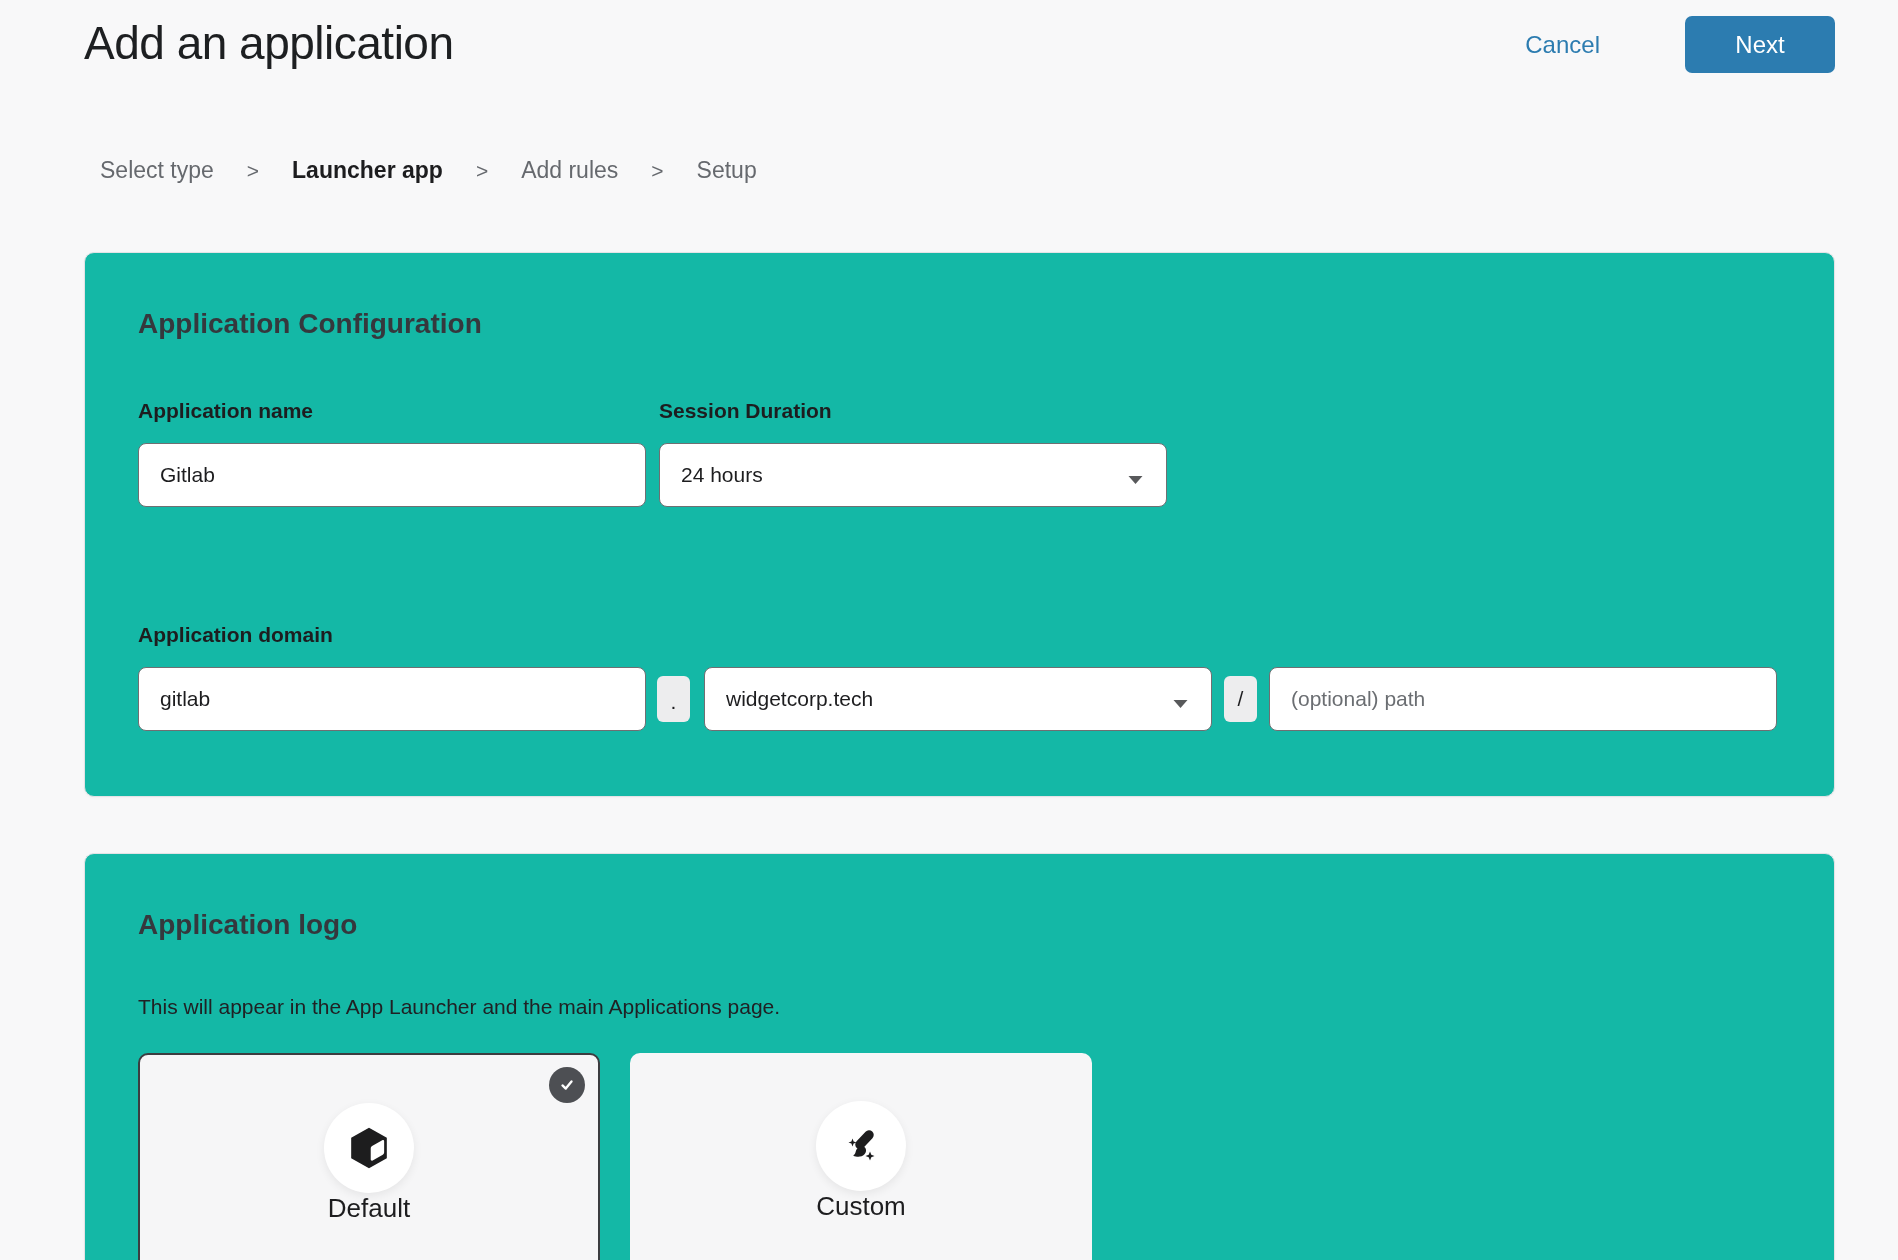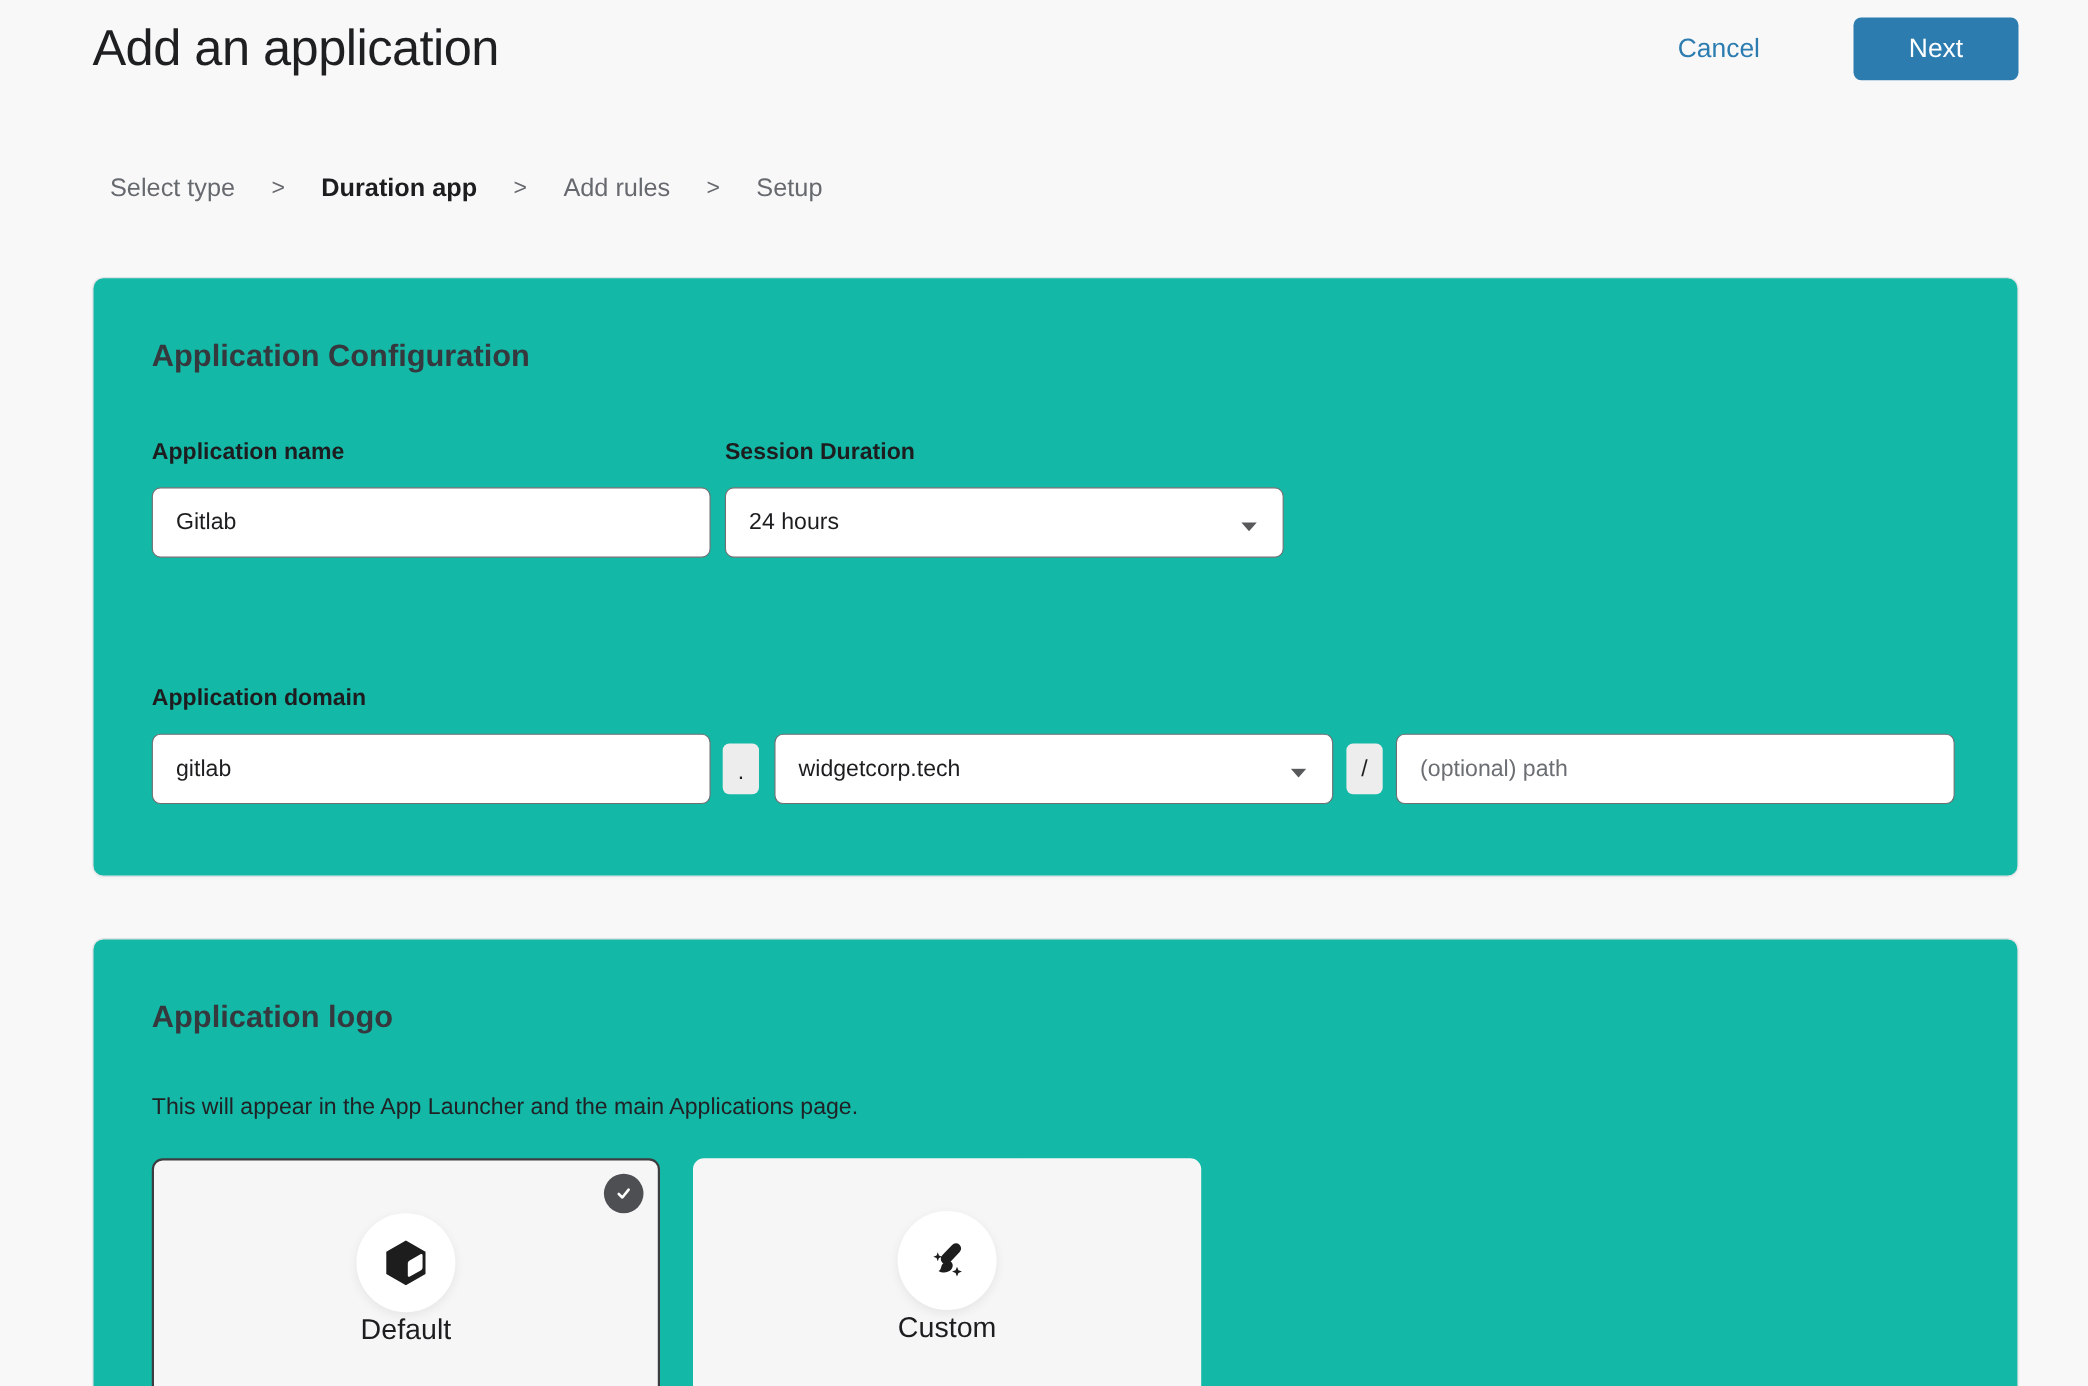--- a/index.html
+++ b/index.html
@@ -226,21 +226,21 @@
   <h1 class="page-title">Add an application</h1>
   <div class="header-actions">
     <a class="cancel-link">Cancel</a>
     <button class="next-button">Next</button>
   </div>
 </div>
 
 <div class="breadcrumb">
   <span class="crumb">Select type</span>
   <span class="crumb-sep">&gt;</span>
-  <span class="crumb active">Duration app</span>
+  <span class="crumb active">Launcher app</span>
   <span class="crumb-sep">&gt;</span>
   <span class="crumb">Add rules</span>
   <span class="crumb-sep">&gt;</span>
   <span class="crumb">Setup</span>
 </div>
 
 <section class="card card-config">
   <h2 class="card-heading">Application Configuration</h2>
 
   <div class="fields-row">

